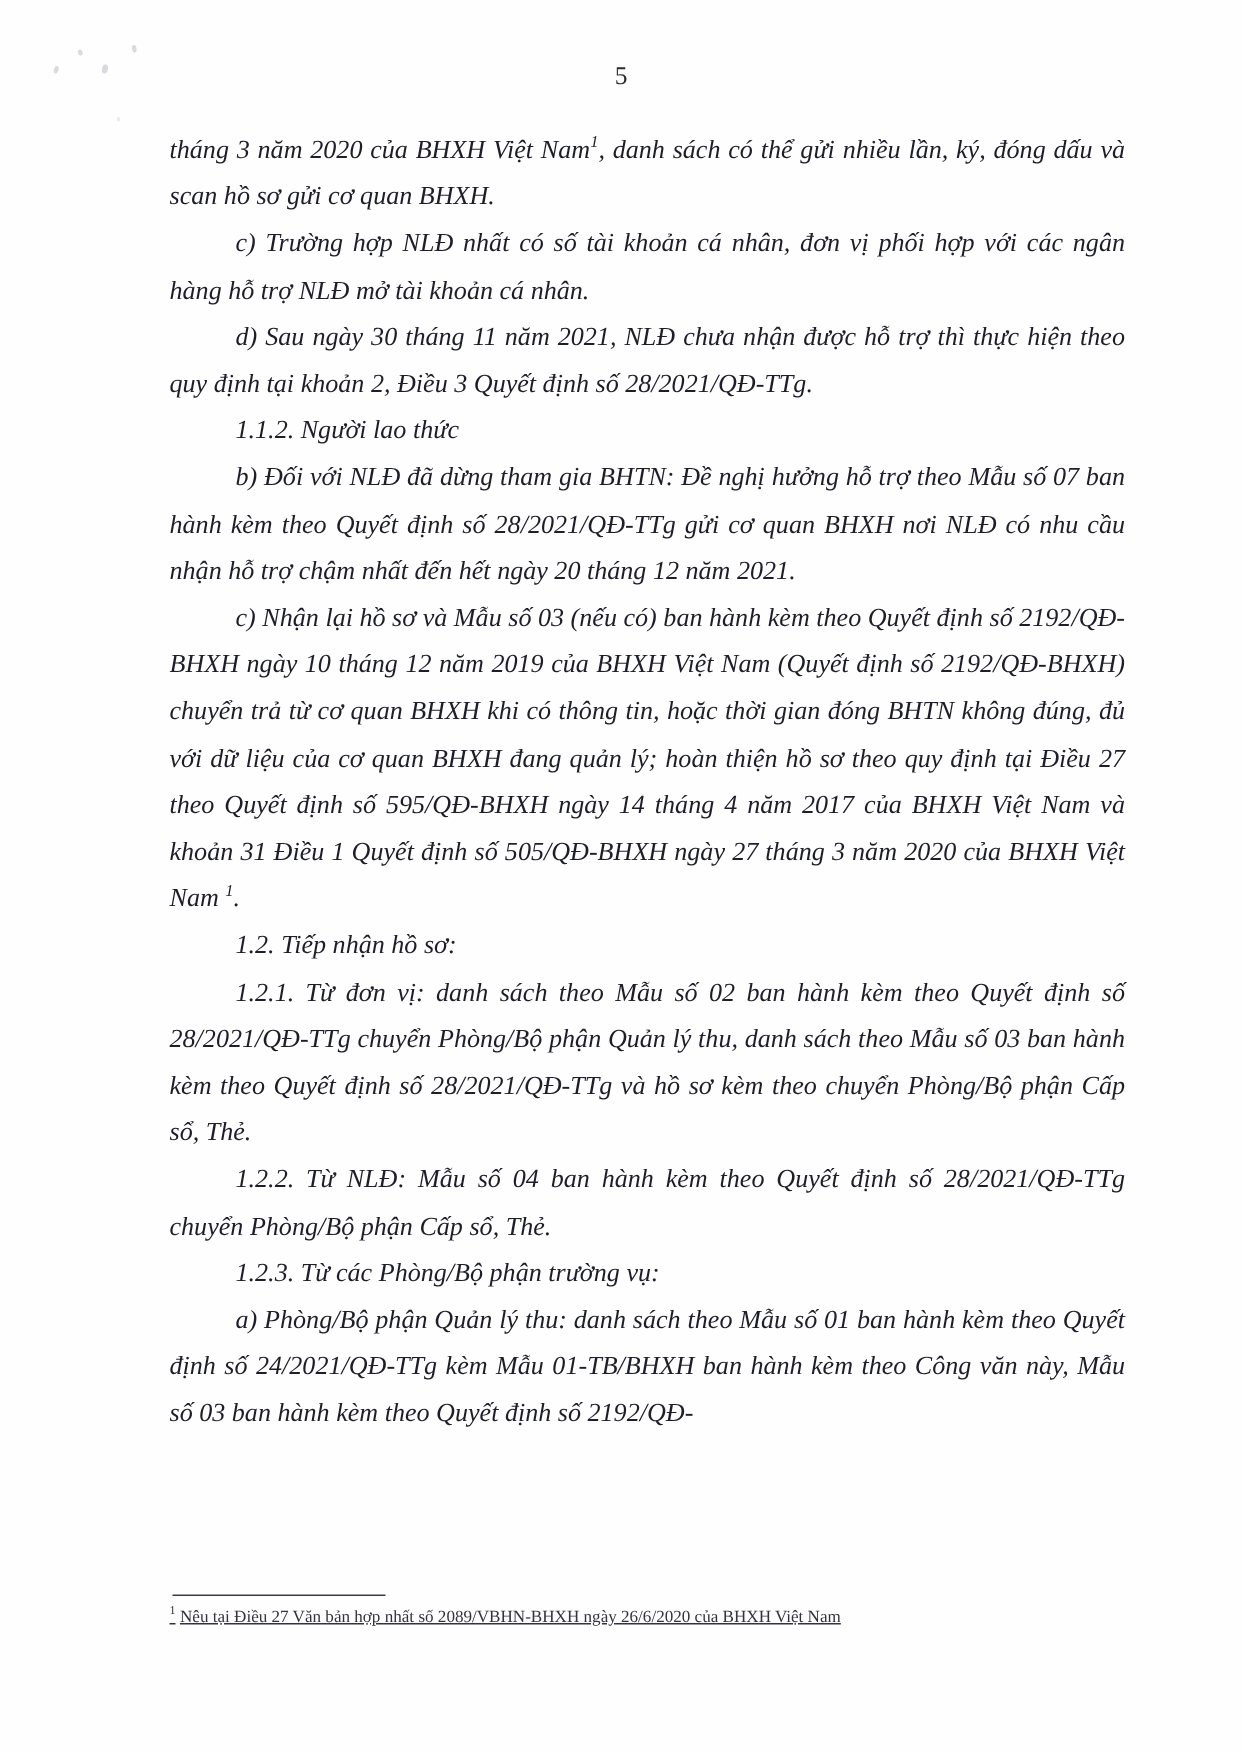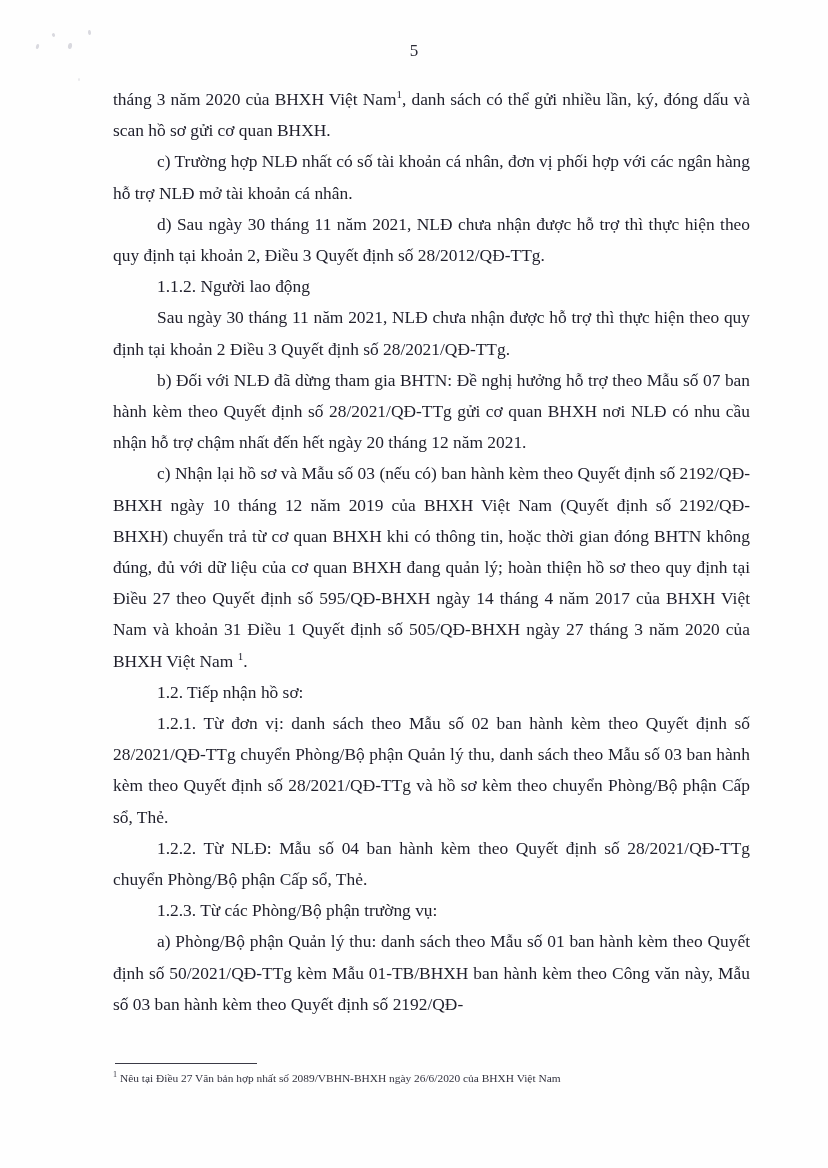--- a/index.html
+++ b/index.html
@@ -53,20 +53,21 @@
   .body-text {
     position: absolute;
     left: 113px;
     top: 84px;
     width: 637px;
     font-size: 17.4px;
     line-height: 31.2px;
     text-align: justify;
     text-justify: inter-word;
     color: #1e1e2a;
+    font-style: italic;
   }
   .body-text p {
     margin: 0;
     text-indent: 0;
   }
   .body-text p.indent {
     text-indent: 44px;
   }
   
   .body-text p { text-align-last: left; }
@@ -88,20 +89,21 @@
     width: 142px;
     height: 1px;
     background: #3a3a46;
     margin: 0 0 7px 2px;
   }
   .footnote-text {
     font-size: 11.4px;
     line-height: 15px;
     color: #33333f;
     white-space: nowrap;
+    text-decoration: underline;
   }
   .footnote-text sup {
     font-size: 8px;
     vertical-align: super;
     line-height: 0;
     margin-right: 3px;
   }
 </style>
 </head>
 <body>
@@ -116,34 +118,33 @@
 
   <div class="page-number">5</div>
 
   <div class="body-text">
 
     <p>
       <span>tháng 3 năm 2020 của BHXH Việt Nam</span><sup class="fn">1</sup><span>, danh sách có thể gửi nhiều lần, ký, đóng dấu và scan hồ sơ gửi cơ quan BHXH.</span>
     </p>
 
     <p class="indent">c) Trường hợp NLĐ nhất có số tài khoản cá nhân, đơn vị phối hợp với các ngân hàng hỗ trợ NLĐ mở tài khoản cá nhân.</p>
-    <p class="indent">d) Sau ngày 30 tháng 11 năm 2021, NLĐ chưa nhận được hỗ trợ thì thực hiện theo quy định tại khoản 2, Điều 3 Quyết định số 28/2012/QĐ-TTg.</p>
-    <p class="indent">1.1.2. Người lao động</p>
-    <p class="indent">Sau ngày 30 tháng 11 năm 2021, NLĐ chưa nhận được hỗ trợ thì thực hiện theo quy định tại khoản 2 Điều 3 Quyết định số 28/2021/QĐ-TTg.</p>
+    <p class="indent">d) Sau ngày 30 tháng 11 năm 2021, NLĐ chưa nhận được hỗ trợ thì thực hiện theo quy định tại khoản 2, Điều 3 Quyết định số 28/2021/QĐ-TTg.</p>
+    <p class="indent">1.1.2. Người lao thức</p>
     <p class="indent">b) Đối với NLĐ đã dừng tham gia BHTN: Đề nghị hưởng hỗ trợ theo Mẫu số 07 ban hành kèm theo Quyết định số 28/2021/QĐ-TTg gửi cơ quan BHXH nơi NLĐ có nhu cầu nhận hỗ trợ chậm nhất đến hết ngày 20 tháng 12 năm 2021.</p>
 
     <p class="indent">
       <span>c) Nhận lại hồ sơ và Mẫu số 03 (nếu có) ban hành kèm theo Quyết định số 2192/QĐ-BHXH ngày 10 tháng 12 năm 2019 của BHXH Việt Nam (Quyết định số 2192/QĐ-BHXH) chuyển trả từ cơ quan BHXH khi có thông tin, hoặc thời gian đóng BHTN không đúng, đủ với dữ liệu của cơ quan BHXH đang quản lý; hoàn thiện hồ sơ theo quy định tại Điều 27 theo Quyết định số 595/QĐ-BHXH ngày 14 tháng 4 năm 2017 của BHXH Việt Nam và khoản 31 Điều 1 Quyết định số 505/QĐ-BHXH ngày 27 tháng 3 năm 2020 của BHXH Việt Nam </span><sup class="fn">1</sup><span>.</span>
     </p>
 
     <p class="indent">1.2. Tiếp nhận hồ sơ:</p>
     <p class="indent">1.2.1. Từ đơn vị: danh sách theo Mẫu số 02 ban hành kèm theo Quyết định số 28/2021/QĐ-TTg chuyển Phòng/Bộ phận Quản lý thu, danh sách theo Mẫu số 03 ban hành kèm theo Quyết định số 28/2021/QĐ-TTg và hồ sơ kèm theo chuyển Phòng/Bộ phận Cấp sổ, Thẻ.</p>
     <p class="indent">1.2.2. Từ NLĐ: Mẫu số 04 ban hành kèm theo Quyết định số 28/2021/QĐ-TTg chuyển Phòng/Bộ phận Cấp sổ, Thẻ.</p>
     <p class="indent">1.2.3. Từ các Phòng/Bộ phận trường vụ:</p>
-    <p class="indent">a) Phòng/Bộ phận Quản lý thu: danh sách theo Mẫu số 01 ban hành kèm theo Quyết định số 50/2021/QĐ-TTg kèm Mẫu 01-TB/BHXH ban hành kèm theo Công văn này, Mẫu số 03 ban hành kèm theo Quyết định số 2192/QĐ-</p>
+    <p class="indent">a) Phòng/Bộ phận Quản lý thu: danh sách theo Mẫu số 01 ban hành kèm theo Quyết định số 24/2021/QĐ-TTg kèm Mẫu 01-TB/BHXH ban hành kèm theo Công văn này, Mẫu số 03 ban hành kèm theo Quyết định số 2192/QĐ-</p>
 
   </div>
 
   <div class="footnote-area">
     <div class="footnote-rule"></div>
     <div class="footnote-text">
       <sup>1</sup><span>Nêu tại Điều 27 Văn bản hợp nhất số 2089/VBHN-BHXH ngày 26/6/2020 của BHXH Việt Nam</span>
     </div>
   </div>
 

